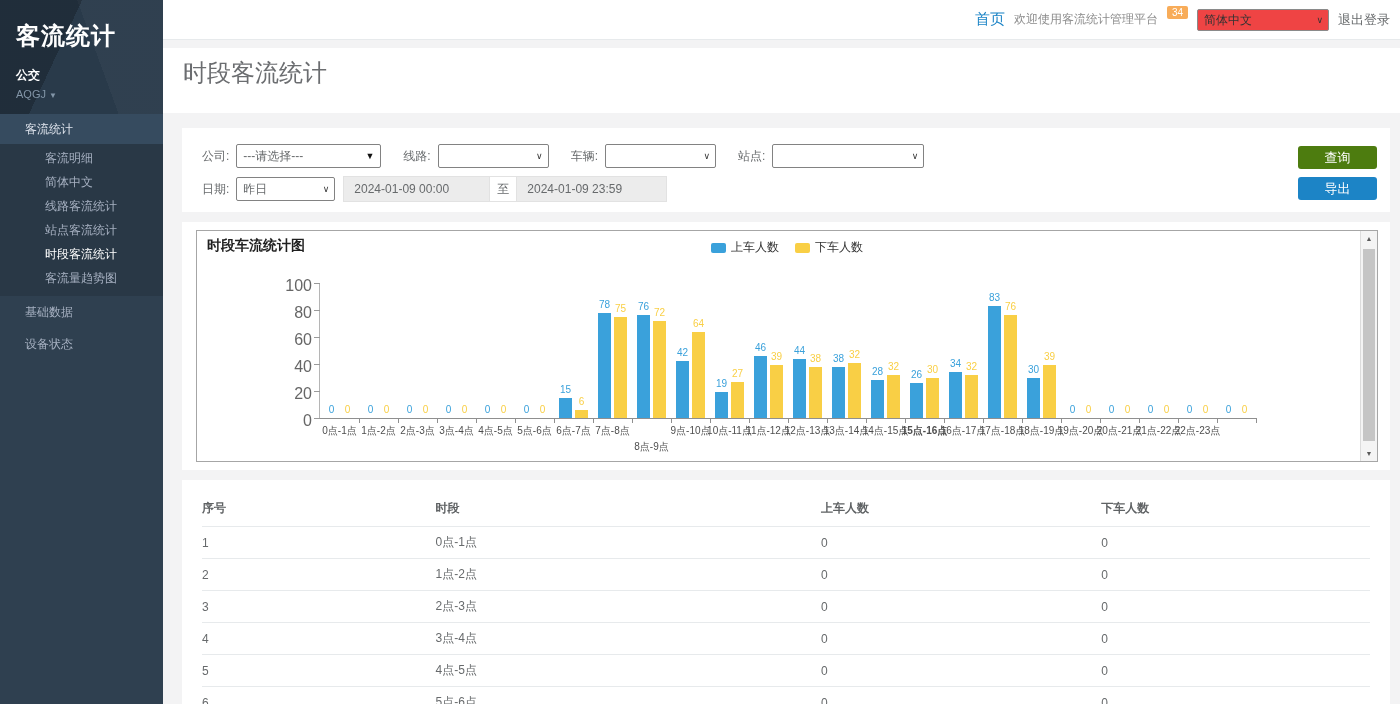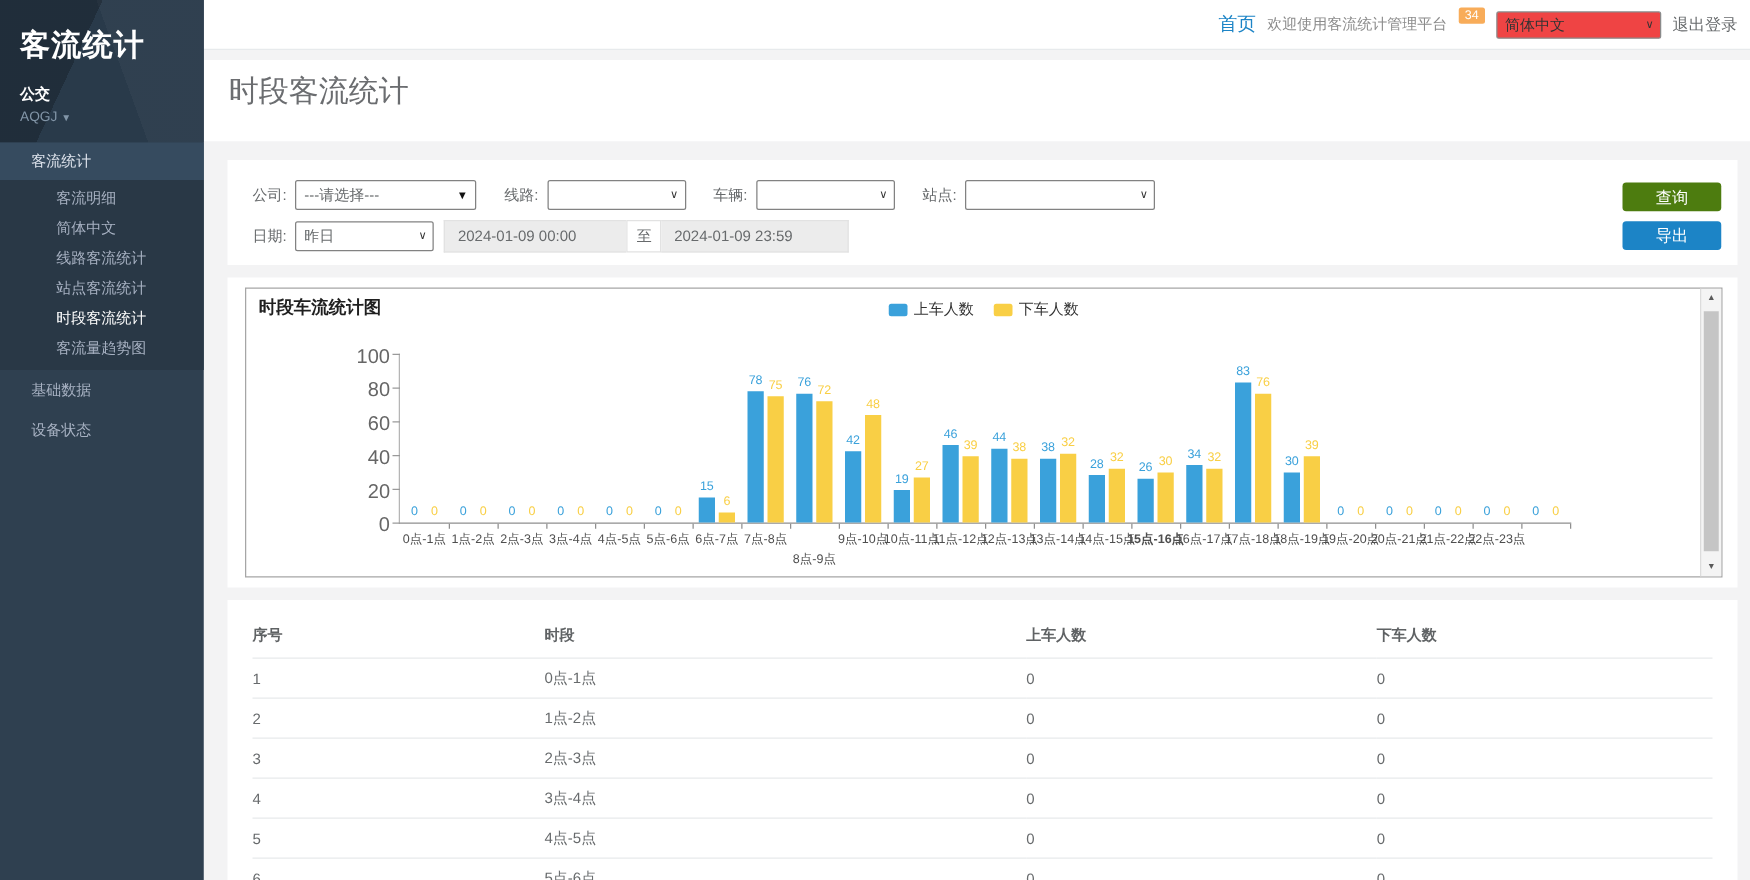--- a/index.html
+++ b/index.html
@@ -49,21 +49,21 @@
 
   .filter-panel { background:#fff; height:84px; position:relative; padding:15px 20px 0; }
   .filter-row { display:flex; align-items:center; height:26px; }
   .filter-row + .filter-row { margin-top:7px; }
   .f-label { margin-right:7px; color:#676a6c; font-size:12px; white-space:nowrap; }
   select.f-select { appearance:none; background:#fff; border:1px solid #828282; height:24px; font-size:12px; color:#676a6c; padding:0 18px 0 6px; border-radius:2px; }
   .sel-company { width:145px; }
   .sel-line { width:111px; }
   .sel-vehicle { width:111px; }
   .sel-station { width:152px; }
-  .sel-date { width:111px; height:26px; }
+  .sel-date { width:99px; height:26px; }
   .gap { width:22px; }
   .arrow-solid { position:absolute; right:7px; top:50%; transform:translateY(-50%); font-size:9px; color:#111; pointer-events:none; }
   .date-input { height:26px; background:#ececec; border:1px solid #e2e2e2; color:#676a6c; font-size:12px; padding:0 10px; }
   .date-start { width:146px; margin-left:8px; border-right:none; }
   .date-to { height:26px; width:28px; background:#fff; border:1px solid #e2e2e2; display:inline-flex; align-items:center; justify-content:center; color:#676a6c; }
   .date-end { width:150px; border-left:none; }
   .btn { position:absolute; width:79px; height:23px; border:none; border-radius:3px; color:#fff; font-size:13px; cursor:pointer; font-family:inherit; }
   .btn-search { right:13px; top:18px; background:#4d7c0f; }
   .btn-export { right:13px; top:49px; background:#1c84c6; }
 
@@ -270,21 +270,21 @@
           <div class="xtick-mark" style="left: 351px;"></div>
           <div class="bar" style="left: 317px; height: 102.6px; background: rgb(58, 161, 219);"></div>
           <div class="bar-label" style="left: 323.5px; bottom: 105.6px; color: rgb(58, 161, 219);">76</div>
           <div class="bar" style="left: 333px; height: 97.2px; background: rgb(249, 207, 69);"></div>
           <div class="bar-label" style="left: 339.5px; bottom: 100.2px; color: rgb(249, 207, 69);">72</div>
           <div class="xlabel" style="left: 331.5px; margin-top: 16px;">8点-9点</div>
           <div class="xtick-mark" style="left: 390px;"></div>
           <div class="bar" style="left: 356px; height: 56.7px; background: rgb(58, 161, 219);"></div>
           <div class="bar-label" style="left: 362.5px; bottom: 59.7px; color: rgb(58, 161, 219);">42</div>
           <div class="bar" style="left: 372px; height: 86.4px; background: rgb(249, 207, 69);"></div>
-          <div class="bar-label" style="left: 378.5px; bottom: 89.4px; color: rgb(249, 207, 69);">48</div>
+          <div class="bar-label" style="left: 378.5px; bottom: 89.4px; color: rgb(249, 207, 69);">64</div>
           <div class="xlabel" style="left: 370.5px;">9点-10点</div>
           <div class="xtick-mark" style="left: 429px;"></div>
           <div class="bar" style="left: 395px; height: 25.65px; background: rgb(58, 161, 219);"></div>
           <div class="bar-label" style="left: 401.5px; bottom: 28.65px; color: rgb(58, 161, 219);">19</div>
           <div class="bar" style="left: 411px; height: 36.45px; background: rgb(249, 207, 69);"></div>
           <div class="bar-label" style="left: 417.5px; bottom: 39.45px; color: rgb(249, 207, 69);">27</div>
           <div class="xlabel" style="left: 409.5px;">10点-11点</div>
           <div class="xtick-mark" style="left: 468px;"></div>
           <div class="bar" style="left: 434px; height: 62.1px; background: rgb(58, 161, 219);"></div>
           <div class="bar-label" style="left: 440.5px; bottom: 65.1px; color: rgb(58, 161, 219);">46</div>

